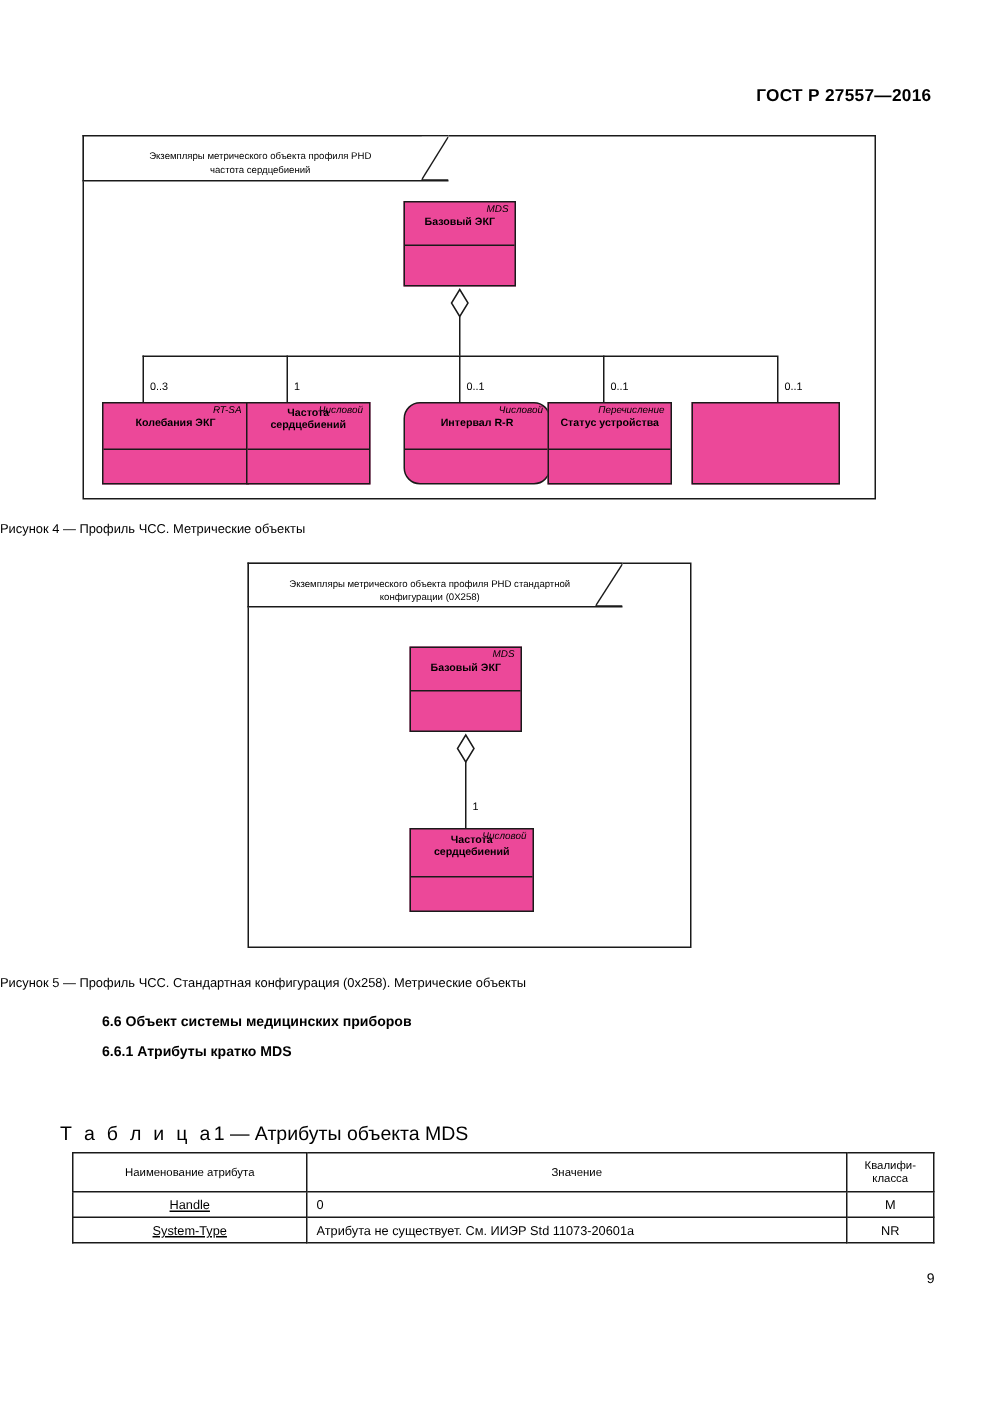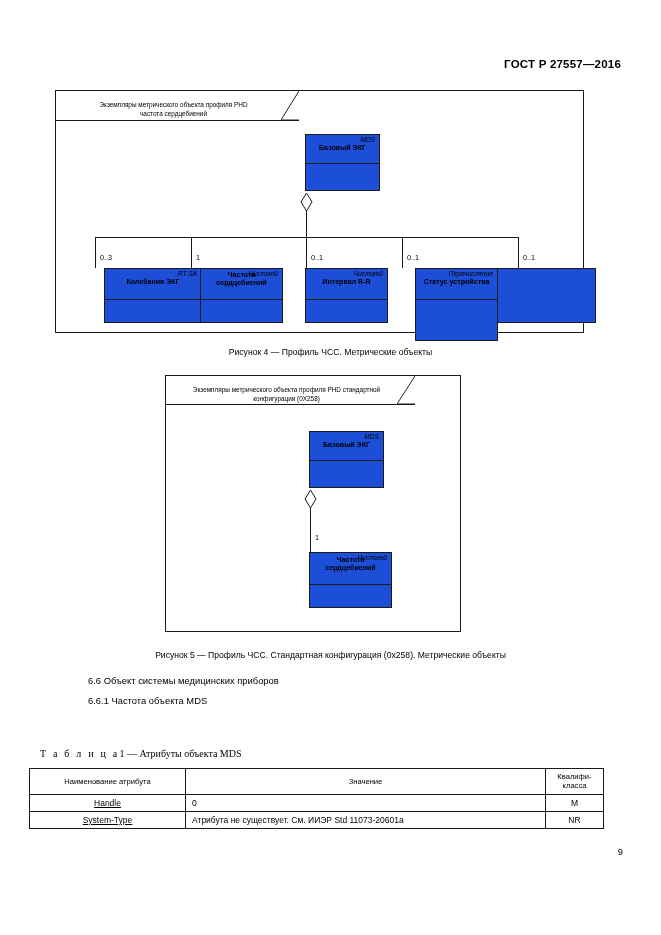--- a/index.html
+++ b/index.html
@@ -58,22 +58,21 @@
     top: 0;
     height: 100%;
     width: 18px;
   }
 
   
   .cbox {
     position: absolute;
     border: 1px solid #1a1a1a;
     box-sizing: border-box;
-    background: #1d4ed8;
-    margin-left: 36px;
+    background: #ec4899;
   }
   .cbox-head {
     position: relative;
     box-sizing: border-box;
     border-bottom: 1px solid #1a1a1a;
     padding: 1px 4px 3px 4px;
   }
   .cbox-stereo {
     display: block;
     text-align: right;
@@ -112,47 +111,44 @@
     white-space: nowrap;
   }
   .diamond {
     position: absolute;
   }
 
   
   .fig-caption {
     position: absolute;
     width: 100%;
-    text-align: center;
     font-size: 8.6px;
     left: 0;
   }
 
   
   .heading {
     position: absolute;
     font-size: 9.4px;
-    font-weight: normal;
+    font-weight: bold;
     left: 68px;
-    margin-left: 20px;
   }
   .para {
     position: absolute;
     left: 40px;
     right: 38px;
     font-size: 9.1px;
     line-height: 1.42;
     text-align: justify;
     text-indent: 28px;
   }
   .table-caption {
     position: absolute;
     left: 40px;
-    font-size: 10px;
-    font-family: Liberation Serif, serif;
+    font-size: 13px;
   }
   .table-caption .sp {
     letter-spacing: 2.2px;
   }
 
   
   .tbl {
     position: absolute;
     border-collapse: collapse;
     table-layout: fixed;
@@ -238,29 +234,29 @@
 
     <div class="cbox" style="left:108px; top:177px; width:83px; height:55px;">
       <div class="cbox-head" style="height:31px;">
         <span class="cbox-stereo">Числовой</span>
         <span class="cbox-name" style="margin-top:-7px;">Частота
 сердцебиений</span>
       </div>
       <div class="cbox-body" style="height:23px;"></div>
     </div>
 
-    <div class="cbox" style="left:213px; top:177px; width:83px; height:55px;">
+    <div class="cbox" style="left:213px; top:177px; width:98px; height:55px;border-radius:11px;">
       <div class="cbox-head" style="height:31px;">
         <span class="cbox-stereo">Числовой</span>
         <span class="cbox-name">Интервал R-R</span>
       </div>
       <div class="cbox-body" style="height:23px;"></div>
     </div>
 
-    <div class="cbox" style="left:323px; top:177px; width:83px; height:73px;">
+    <div class="cbox" style="left:309px; top:177px; width:83px; height:55px;">
       <div class="cbox-head" style="height:31px;">
         <span class="cbox-stereo">Перечисление</span>
         <span class="cbox-name">Статус устройства</span>
       </div>
       <div class="cbox-body" style="height:23px;"></div>
     </div>
 
     <div class="cbox" style="left:405px; top:177px; width:99px; height:55px;">
       <div class="cbox-body" style="height:23px;"></div>
     </div>
@@ -302,27 +298,27 @@
         <span class="cbox-name" style="margin-top:-6px;">Частота
 сердцебиений</span>
       </div>
       <div class="cbox-body" style="height:23px;"></div>
     </div>
   </div>
 
   <div class="fig-caption" style="top:650px;">Рисунок 5 — Профиль ЧСС. Стандартная конфигурация (0x258). Метрические объекты</div>
 
   <div class="heading" style="top:675px;">6.6 Объект системы медицинских приборов</div>
-  <div class="heading" style="top:695px;">6.6.1 Частота объекта MDS</div>
+  <div class="heading" style="top:695px;">6.6.1 Атрибуты кратко MDS</div>
 
   <div class="table-caption" style="top:748px;">
     <span class="sp">Т а б л и ц а</span><span>1 — Атрибуты объекта MDS</span>
   </div>
 
-  <table class="tbl" style="left:29px; top:768px; width:574px;">
+  <table class="tbl" style="left:48px; top:768px; width:574px;">
     <colgroup>
       <col style="width:156px;">
       <col style="width:360px;">
       <col style="width:58px;">
     </colgroup>
     <thead>
       <tr>
         <th>Наименование атрибута</th>
         <th>Значение</th>
         <th style="white-space:pre-line;">Квалифи-

